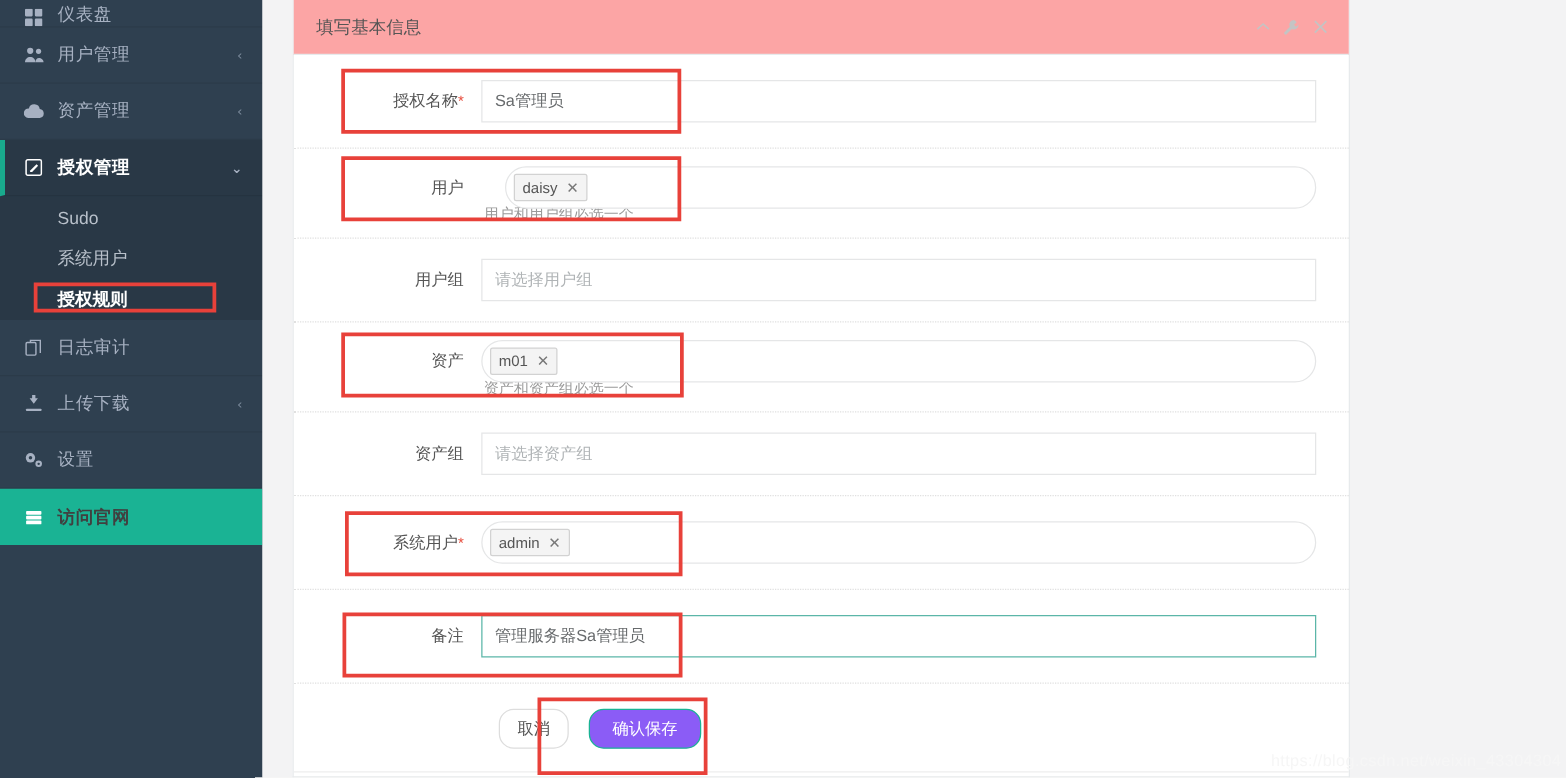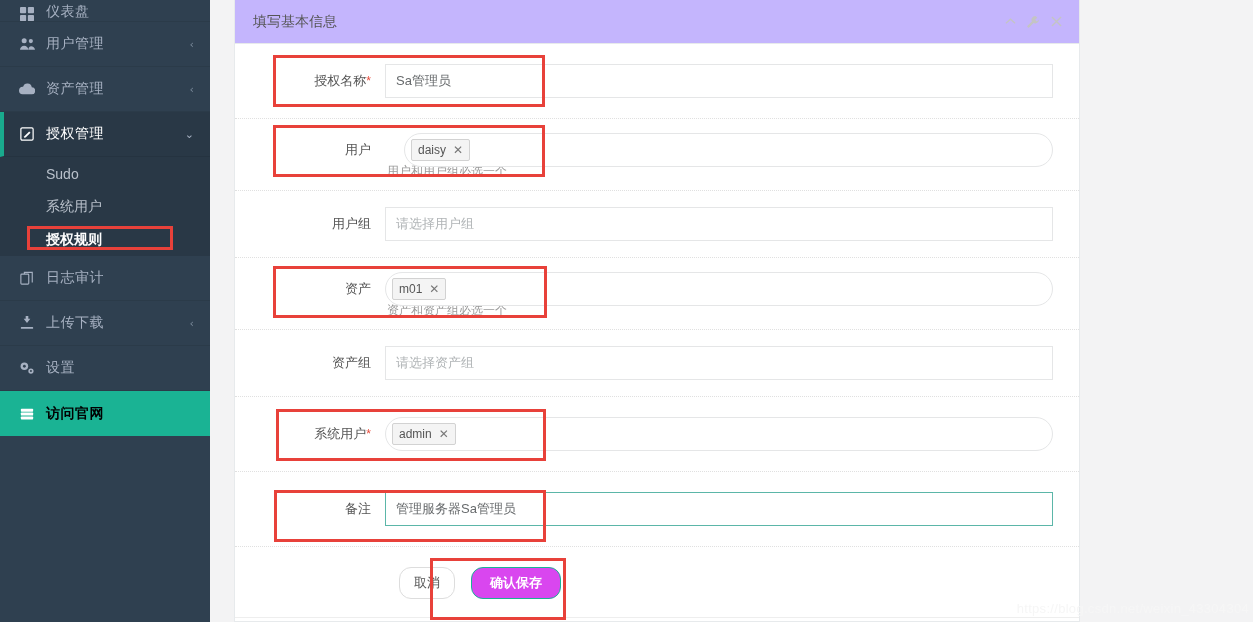--- a/index.html
+++ b/index.html
@@ -39,26 +39,26 @@
   .nav-item .nv-label { flex: 1 1 auto; letter-spacing: .5px; }
   .nav-item .nv-arrow {
     font-size: 11px; color: #7b8a9b; margin-left: auto;
     font-family: "DejaVu Sans", sans-serif;
   }
   .nav-item.active-parent {
     background: #293846;
     color: #ffffff;
     border-left: 4px solid #19aa8d;
     padding-left: 14px;
-    font-weight: normal;
+    font-weight: bold;
   }
   .nav-item.active-parent .nv-arrow { color: #a7b1c2; }
   .nav-item.green {
     background: #1ab394;
-    color: #000000;
+    color: #404040;
     font-weight: bold;
     border-bottom: none;
   }
   .sub-nav { background: #293846; }
   .sub-item {
     position: relative;
     height: 33px;
     display: flex; align-items: center;
     padding-left: 46px;
     color: #b9c1cb;
@@ -84,21 +84,21 @@
     width: 846px; min-height: 622px;
     background: #ffffff;
     border: 1px solid #e7eaec;
     border-top: none;
   }
   .panel-head {
     height: 44px;
     border-bottom: 1px solid #e7eaec;
     display: flex; align-items: center;
     padding: 0 16px 0 18px;
-    background: #c4b5fd;
+    background: #fca5a5;
   }
   .panel-title { font-size: 14px; color: #555555; }
   .panel-tools { margin-left: auto; display: flex; align-items: center; gap: 9px; }
   .panel-tools .tool {
     color: #c4c4c4; font-size: 13px; cursor: pointer;
     display: inline-flex; align-items: center; justify-content: center;
     width: 14px; height: 14px;
   }
 
   .form { padding: 0; }
@@ -171,24 +171,24 @@
     display: inline-flex; align-items: center; justify-content: center;
     cursor: pointer;
   }
   .btn-cancel {
     background: #ffffff;
     border: 1px solid #dddddd;
     color: #555555;
     margin-right: 16px;
   }
   .btn-save {
-    background: #d946ef;
+    background: #8b5cf6;
     border: 1px solid #1ab394;
     color: #ffffff;
-    font-weight: bold;
+    font-weight: normal;
     padding: 0 18px;
   }
 
   .watermark {
     position: absolute;
     right: 4px; bottom: 6px;
     font-size: 13px;
     color: #f6f6f6;
     letter-spacing: .3px;
     white-space: nowrap;

